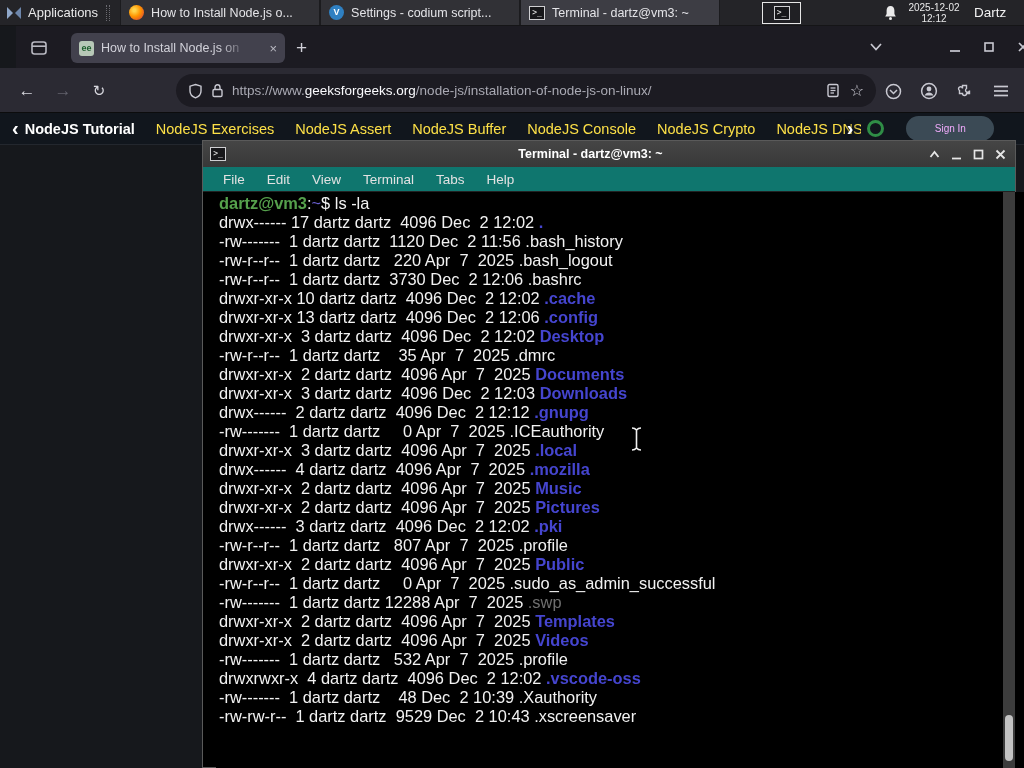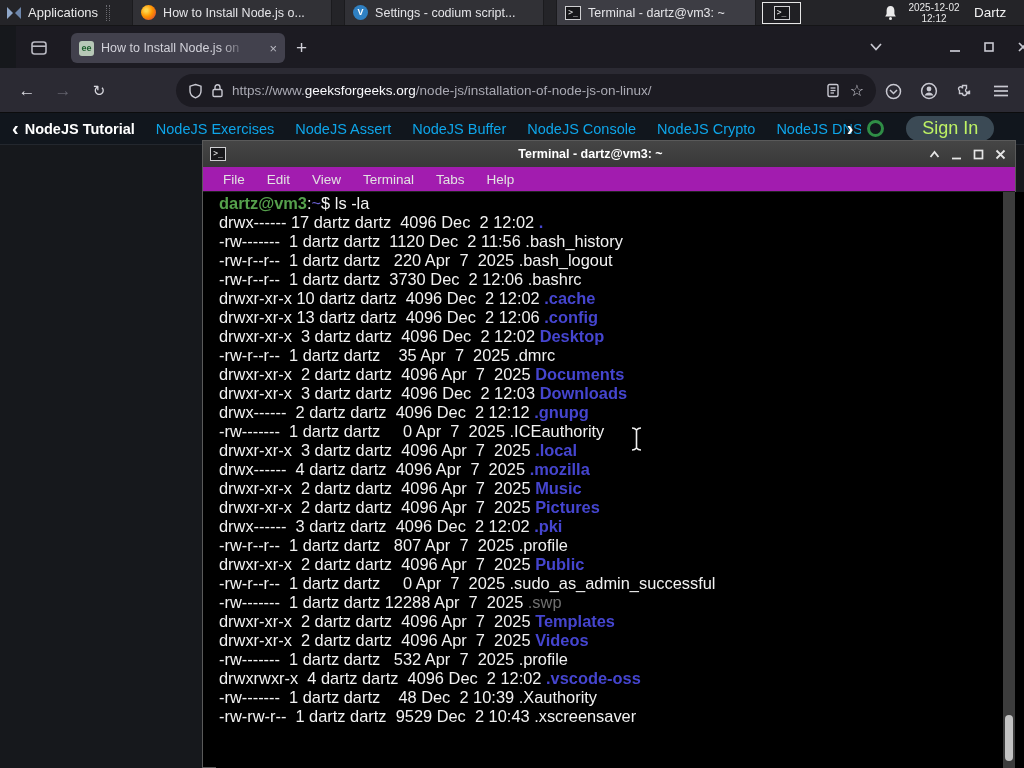--- a/index.html
+++ b/index.html
@@ -3,21 +3,21 @@
 <meta charset="utf-8">
 <style>
   * { margin:0; padding:0; box-sizing:border-box; }
   html,body { width:1024px; height:768px; overflow:hidden; background:#16181c;
               font-family:"Liberation Sans", sans-serif; }
   #screen { position:relative; width:1024px; height:768px; }
 
   
   .panel { position:absolute; left:0; top:0; width:1024px; height:26px;
            background:#242428; display:flex; align-items:center; z-index:100;
-           border-bottom:1px solid #151517;gap:12px; }
+           border-bottom:1px solid #151517; }
   .panel-left { display:flex; align-items:center; gap:6px; padding:0 6px; height:100%; }
   .app-logo { width:16px; height:16px; }
   .apps-label { color:#e9e9ea; font-size:13px; }
   .panel-handle { width:4px; height:16px; margin:0 2px;
                   border-left:1px dotted #6a6a70; border-right:1px dotted #6a6a70; }
   .task-btn { display:flex; align-items:center; gap:7px; width:200px; height:100%;
               padding:0 8px; background:#313136; border-left:1px solid #1b1b1e;
               border-right:1px solid #1b1b1e; overflow:hidden; }
   .task-btn.active { background:#3d3d44; }
   .task-btn .t-label { color:#e4e4e8; font-size:12.5px; white-space:nowrap; overflow:hidden; }
@@ -71,39 +71,39 @@
   .ti-pocket { left:880px; } .ti-account { left:916px; } .ti-puzzle { left:951px; } .ti-menu { left:988px; }
 
   
   .site-nav { position:absolute; left:0; top:113px; width:1024px; height:32px; background:#11161d;
               border-bottom:1px solid #23272e; display:flex; align-items:center; }
   .nav-chevron { color:#ffffff; font-size:20px; font-weight:bold; line-height:1; }
   .nc-left { margin:0 6px 2px 12px; }
   .nc-right { margin:0 4px 2px -14px; position:relative; z-index:2;
               text-shadow:0 0 6px #11161d, 2px 0 4px #11161d; }
   .site-nav-items { display:flex; align-items:center; gap:21px; overflow:hidden; width:836px; white-space:nowrap; }
-  .nav-item { color:#0ea5e9; font-size:14.5px; }
+  .nav-item { color:#fde047; font-size:14.5px; }
   .site-nav-items .nav-item:first-of-type { color:#ffffff; font-weight:bold; }
   .search-ring { width:17px; height:17px; border:3px solid #2f8d46; border-radius:50%; margin:0 0 0 10px; flex:none; }
   .signin-btn { margin-left:22px; width:88px; height:25px; border-radius:14px; background:#3b4a55;
-                color:#bef264; font-size:18px; display:flex; align-items:center; justify-content:center; flex:none; }
+                color:#f0abfc; font-size:10px; display:flex; align-items:center; justify-content:center; flex:none; }
 
   
   .page-bg { position:absolute; left:0; top:146px; width:1024px; height:622px; background:#16181c; }
 
   
   .term { position:absolute; left:202px; top:140px; width:814px; height:628px; z-index:50;
           border:1px solid #5a5a5a; background:#000; }
   .term-titlebar { position:absolute; left:0; top:0; width:100%; height:26px;
                    background:linear-gradient(#454545,#383838); display:flex; align-items:center; }
   .term-icon { margin-left:7px; }
   .term-title { flex:1; text-align:center; color:#ffffff; font-size:12.5px; font-weight:bold;
                 padding-right:60px; white-space:nowrap; overflow:hidden; }
   .term-ctrls { position:absolute; right:8px; top:0; height:26px; display:flex; align-items:center; gap:9px; }
-  .term-menubar { position:absolute; left:0; top:26px; width:100%; height:25px; background:#a21caf;
+  .term-menubar { position:absolute; left:0; top:26px; width:100%; height:25px; background:#0f766e;
                   display:flex; align-items:center; padding-left:9px; border-bottom:1px solid #222; }
   .menu-item { color:#e2e2e2; font-size:13.5px; padding:0 11px; }
   .term-body { position:absolute; left:0; top:51px; width:100%; height:576px; background:#000;
                overflow:hidden; padding:2px 0 0 3px;
                font-family:Liberation Sans, sans-serif; font-size:16.4px; line-height:19px; color:#f2f2f2;margin-left:13px; }
   .tline { white-space:pre; height:19px; }
   .p-user { color:#55a04c; font-weight:bold; }
   .p-cwd  { color:#6a5fd0; }
   .dir  { color:#4545cf; font-weight:bold; }
   .file { color:#f2f2f2; }

